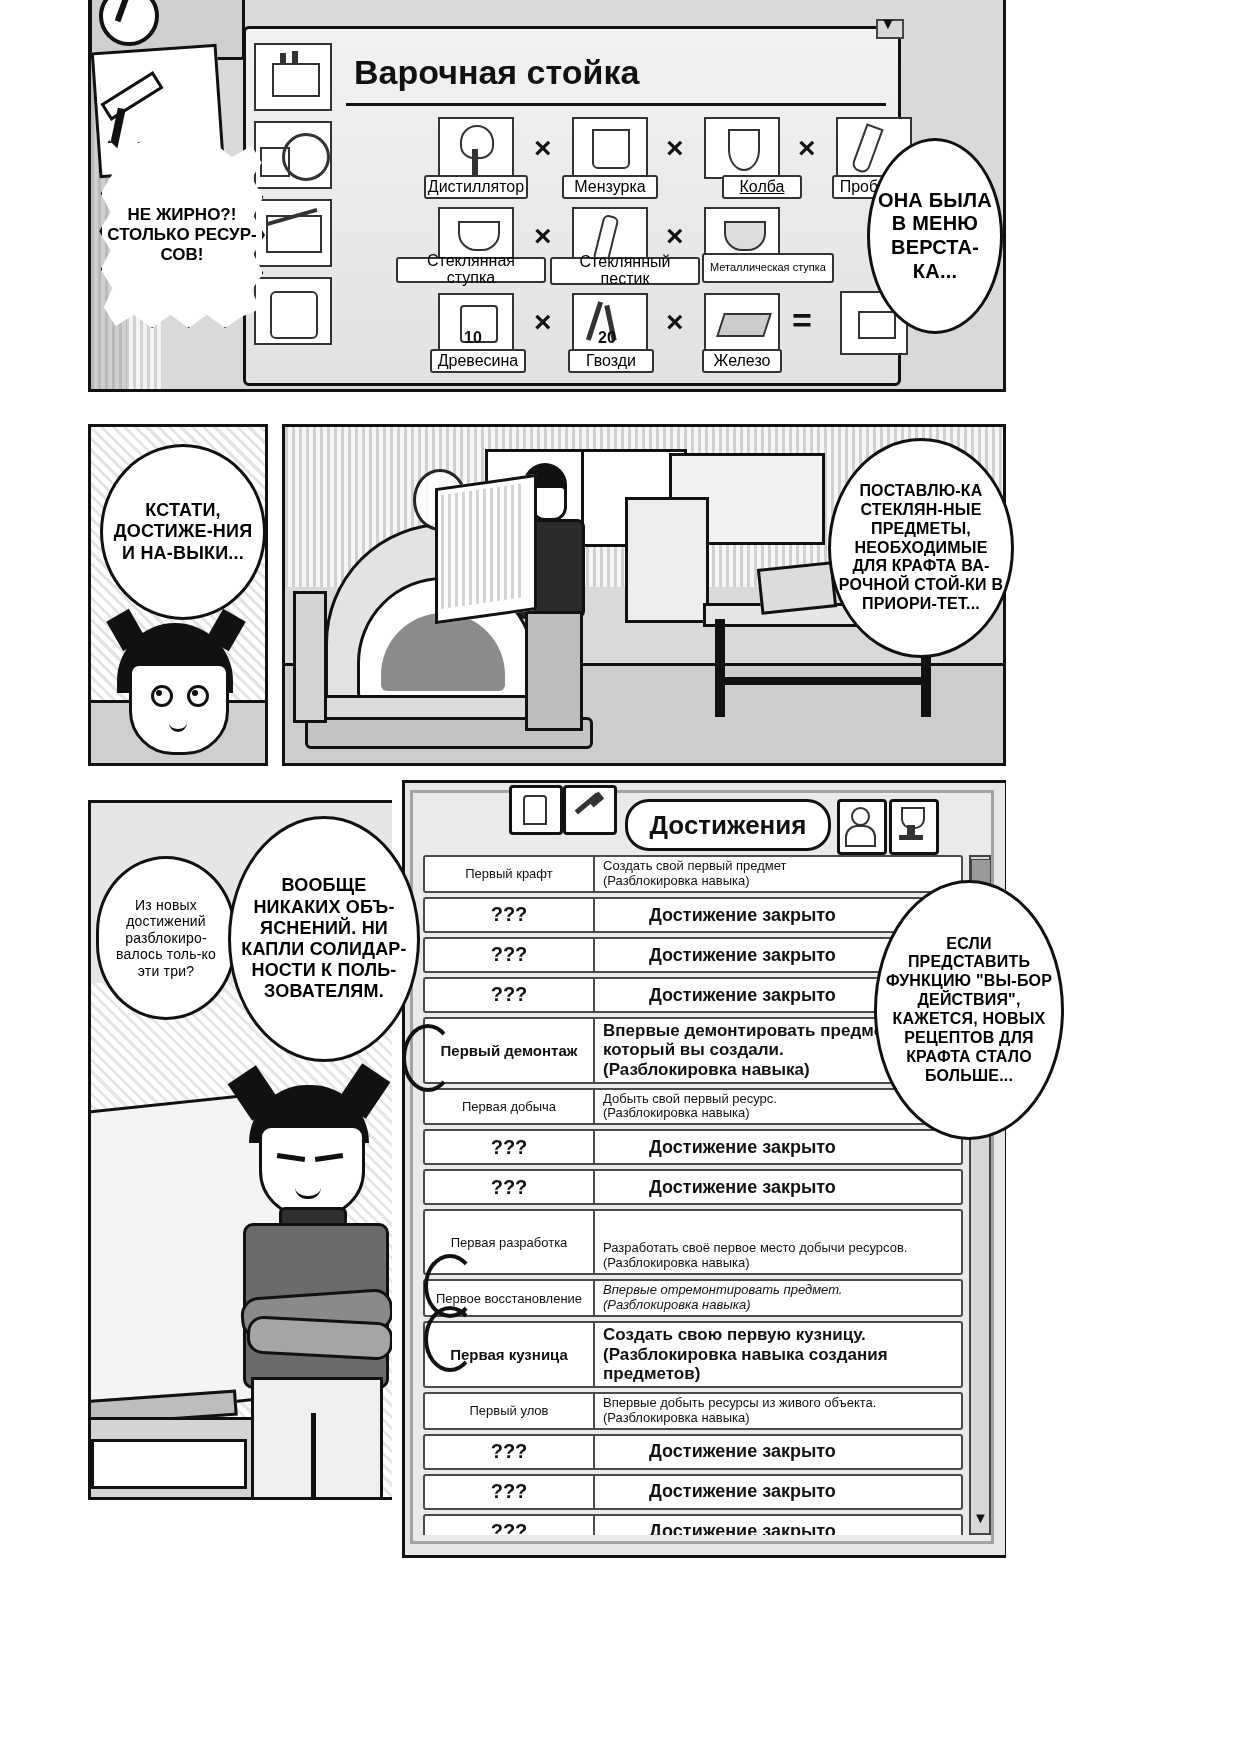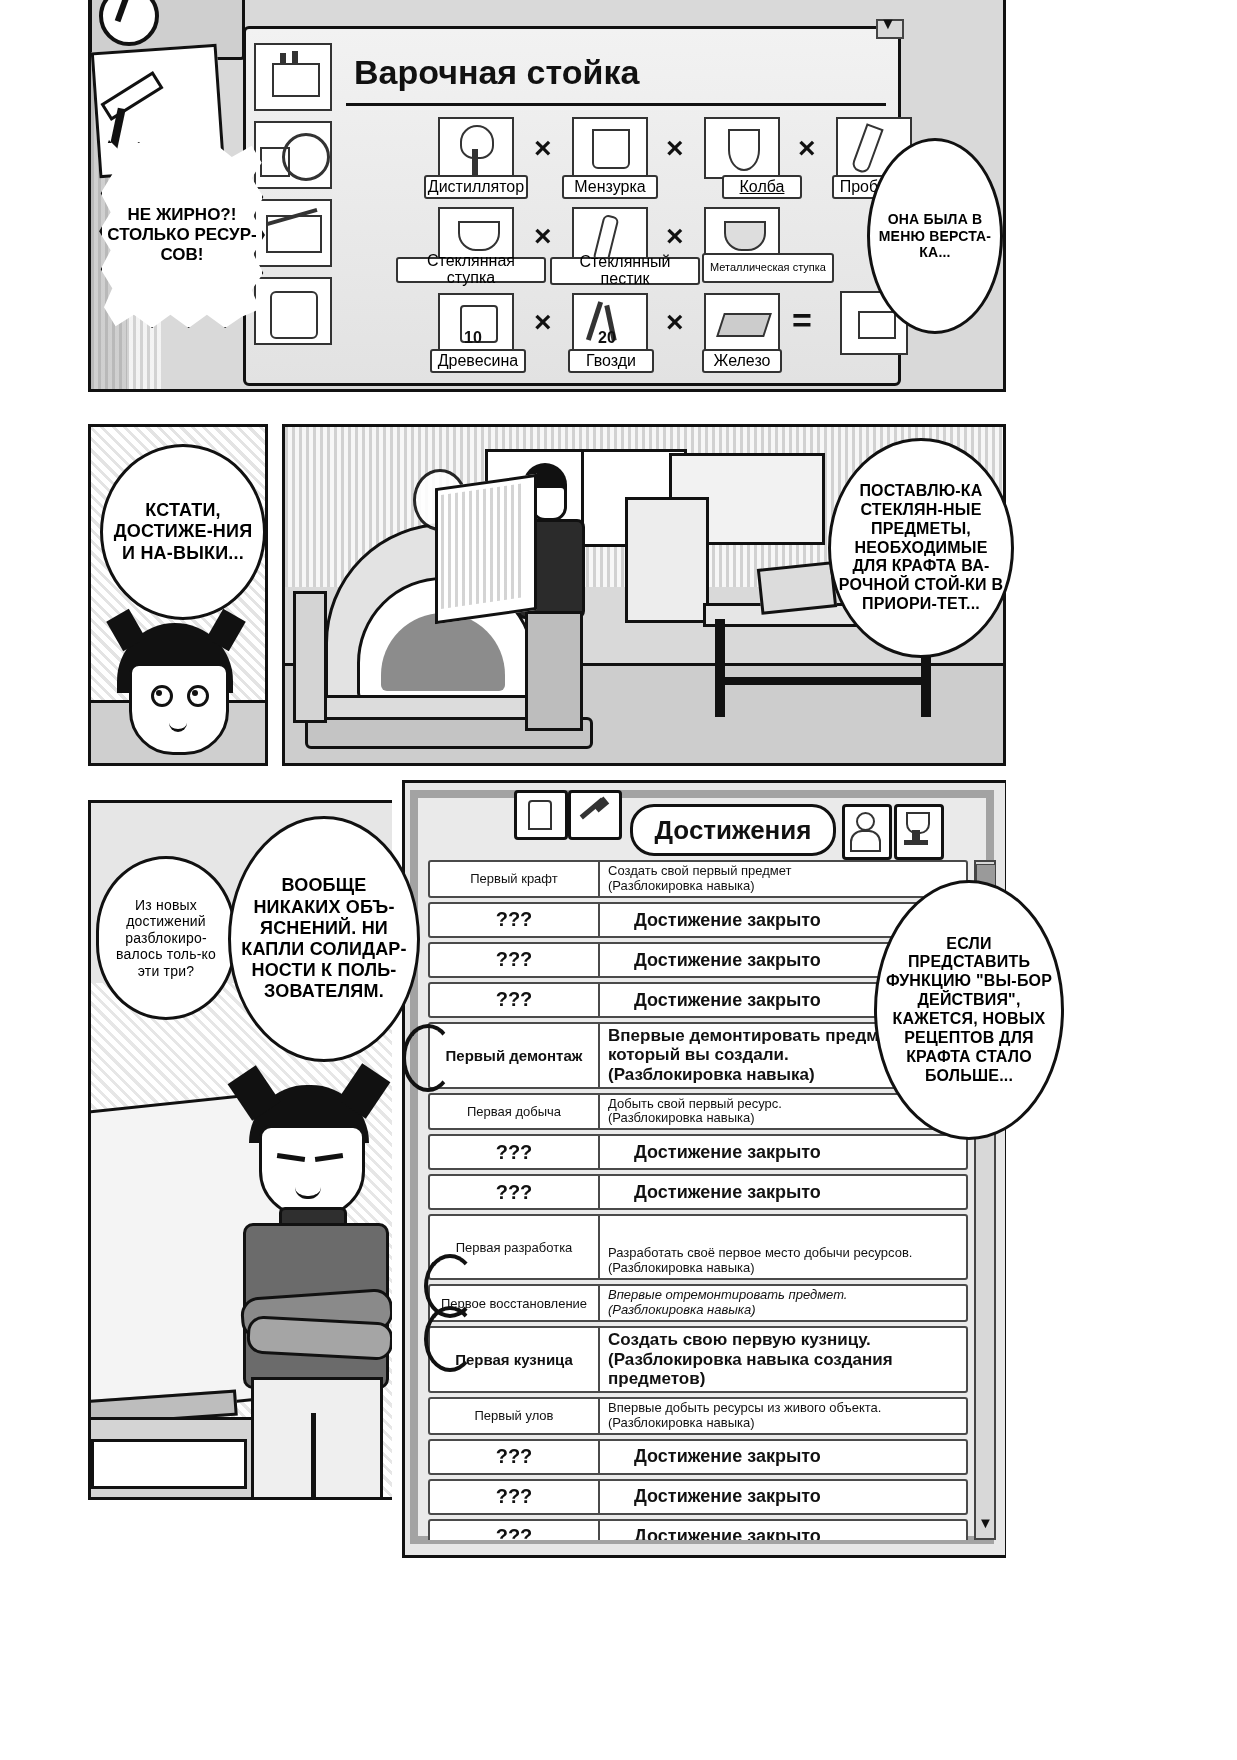--- a/index.html
+++ b/index.html
@@ -22,27 +22,27 @@
   .burst .txt{font-weight:bold;line-height:1.18;}
 
   
   .ui-win{position:absolute;background:linear-gradient(180deg,#f2f2f2 0%,#e2e2e2 100%);border:3px solid #111;box-sizing:border-box;}
   .ui-title{font-size:34px;font-weight:bold;color:#111;}
   .ui-chip{position:absolute;background:#fff;border:2px solid #333;border-radius:3px;box-sizing:border-box;display:flex;align-items:center;justify-content:center;text-align:center;font-size:16px;line-height:1.05;padding:2px 3px;}
   .slot{position:absolute;background:#fff;border:2px solid #333;box-sizing:border-box;}
   .xmark{position:absolute;font-size:30px;font-weight:bold;color:#111;line-height:1;}
 
   
-  .ach-win{position:absolute;background:#eaeaea;border:8px solid #a3a3a3;box-sizing:border-box;}
+  .ach-win{position:absolute;background:#eaeaea;border:3px solid #a3a3a3;box-sizing:border-box;}
   .ach-row{display:flex;border:2px solid #4a4a4a;background:#fff;margin:0 0 4px 0;box-sizing:border-box;min-height:36px;border-radius:3px;}
   .ach-name{width:170px;border-right:2px solid #4a4a4a;display:flex;align-items:center;justify-content:center;text-align:center;font-size:15px;font-weight:bold;padding:2px 4px;box-sizing:border-box;color:#111;}
   .ach-name.small{font-size:13px;font-weight:normal;}
   .ach-name.q{font-size:20px;font-weight:bold;}
   .ach-desc{flex:1;display:flex;align-items:center;padding:2px 8px;font-size:13px;line-height:1.15;color:#111;box-sizing:border-box;}
-  .ach-desc.locked{font-size:18px;font-weight:bold;justify-content:flex-start;padding-left:34px;}
+  .ach-desc.locked{font-size:18px;font-weight:bold;justify-content:flex-start;padding-left:54px;}
   .ach-desc.big{font-size:17px;font-weight:bold;}
 
   .scrollbar{position:absolute;background:#d8d8d8;border:2px solid #444;box-sizing:border-box;}
   .scrollthumb{position:absolute;background:#9a9a9a;border:1px solid #444;}
 
   .tiny{font-size:11px;}
   .hairline{position:absolute;background:#111;}
   .bgfill2{position:absolute;background:#d9d9d9;}
   .bgdark{position:absolute;background:#8c8c8c;}
   .stripes{position:absolute;background:repeating-linear-gradient(90deg,#cfcfcf 0 3px,#ffffff 3px 7px);}
@@ -146,21 +146,21 @@
 
         <div class="scrollbar" style="left:630px;top:-10px;width:28px;height:20px;"></div>
         <div style="position:absolute;left:634px;top:-14px;font-size:16px;color:#111;">▼</div>
       </div>
 
       <div class="burst" style="left:8px;top:140px;width:166px;height:190px;">
         <div class="txt" style="font-size:17px;">НЕ ЖИРНО?! СТОЛЬКО РЕСУР-СОВ!</div>
       </div>
 
       <div class="balloon oval" style="left:776px;top:138px;width:136px;height:196px;">
-        <div class="txt" style="font-size:14px;">ОНА БЫЛА В МЕНЮ ВЕРСТА-КА...</div>
+        <div class="txt" style="font-size:20px;">ОНА БЫЛА В МЕНЮ ВЕРСТА-КА...</div>
       </div>
     </div>
   </div>
 
   <div class="panel" style="left:88px;top:424px;width:180px;height:342px;">
     <div class="panel-inner">
       <div class="stripes-d" style="left:0;top:0;width:180px;height:342px;opacity:.5;"></div>
       <div style="position:absolute;left:0;bottom:0;width:180px;height:60px;background:#cfcfcf;border-top:3px solid #111;"></div>
 
       <div style="position:absolute;left:26px;top:196px;width:116px;height:70px;background:#111;border-radius:58px 58px 0 0;"></div>

